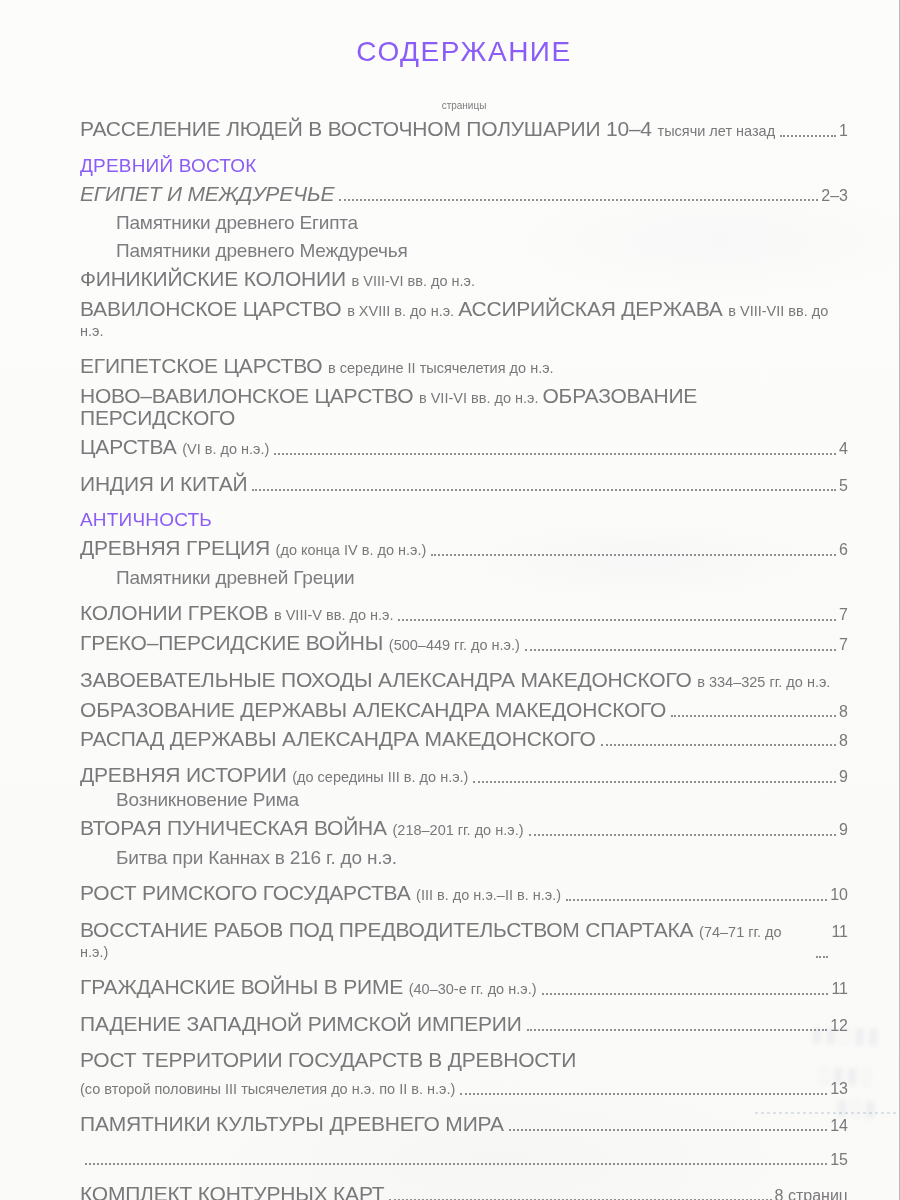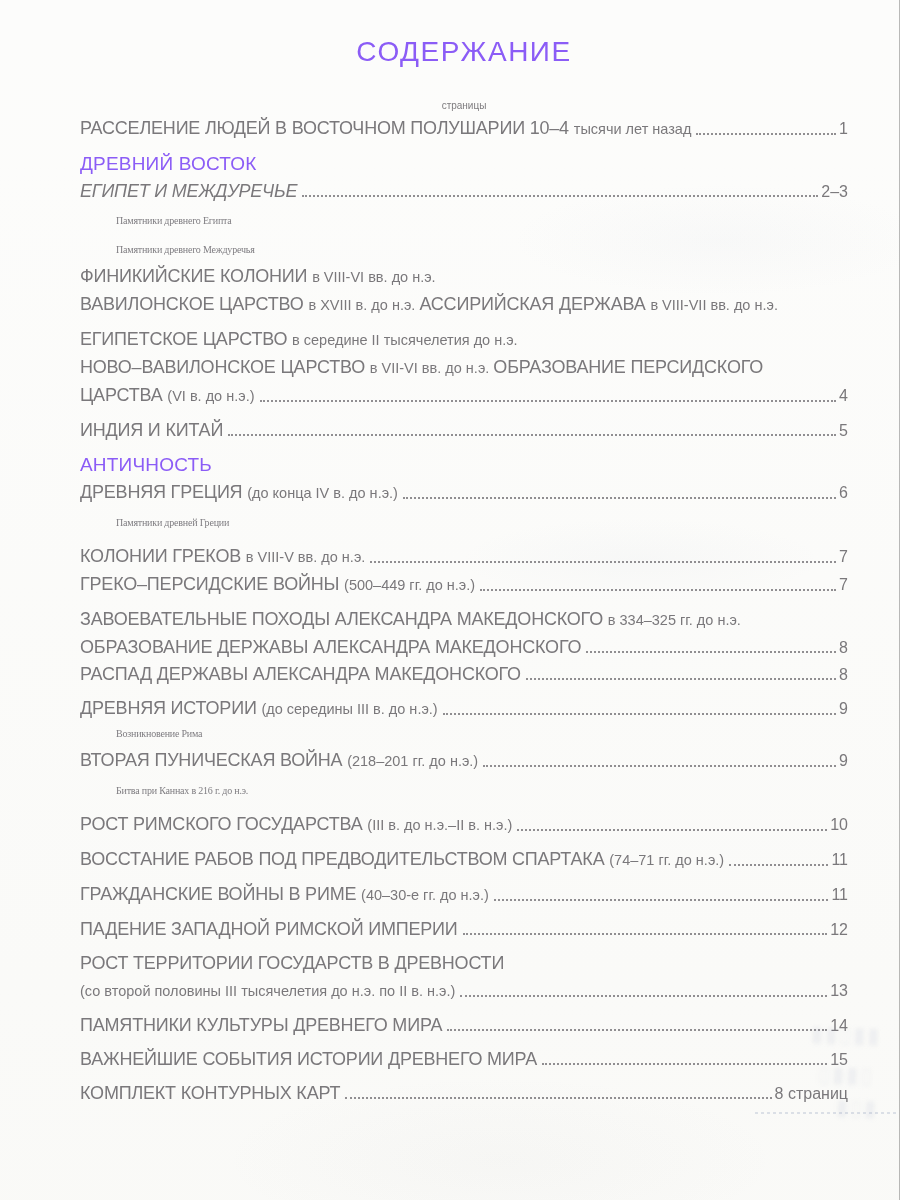--- a/index.html
+++ b/index.html
@@ -36,25 +36,25 @@
     font-size:10px;
     color:#7e7c7f;
   }
   #toc{margin-top:4px;}
   .row{
     display:flex;
     align-items:baseline;
     line-height:19px;
   }
   .row .txt{white-space:pre-wrap;}
-  .caps{font-size:18px;letter-spacing:-0.2px;}
+  .caps{font-size:21px;letter-spacing:-0.2px;}
   .small{font-size:14.5px;text-align:right;}
   .section .caps{font-size:19px;letter-spacing:0.2px;color:#8b5cf6;}
   .sub{padding-left:36px;color:#7e7c80;}
-  .sub .caps{font-size:10px;font-family:Liberation Serif, serif;}
+  .sub .caps{font-size:19px;}
   .italic .txt{font-style:italic;}
   .leader{
     flex:1 1 auto;
     min-width:12px;
     border-bottom:2px dotted #908e91;
     align-self:flex-end;
     margin:0 3px 4px 5px;
   }
   .page{font-size:16px;white-space:nowrap;}
   
@@ -214,21 +214,20 @@
         <span class="txt"><span class="small">(со второй половины III тысячелетия до н.э. по II в. н.э.)</span></span>
         <span class="leader"></span>
         <span class="page">13</span>
       </div>
       <div class="row entry g2">
         <span class="txt"><span class="caps">ПАМЯТНИКИ КУЛЬТУРЫ ДРЕВНЕГО МИРА</span></span>
         <span class="leader"></span>
         <span class="page">14</span>
       </div>
       <div class="row entry g2">
-        <span class="txt"><span class="caps">ВАЖНЕЙШИЕ СОБЫТИЯ ИСТОРИИ ДРЕВНЕГО МИРА</span></span>
         <span class="leader"></span>
         <span class="page">15</span>
       </div>
       <div class="row entry g2">
         <span class="txt"><span class="caps">КОМПЛЕКТ КОНТУРНЫХ КАРТ</span></span>
         <span class="leader"></span>
         <span class="page">8 страниц</span>
       </div>
     </div>
 </div>

